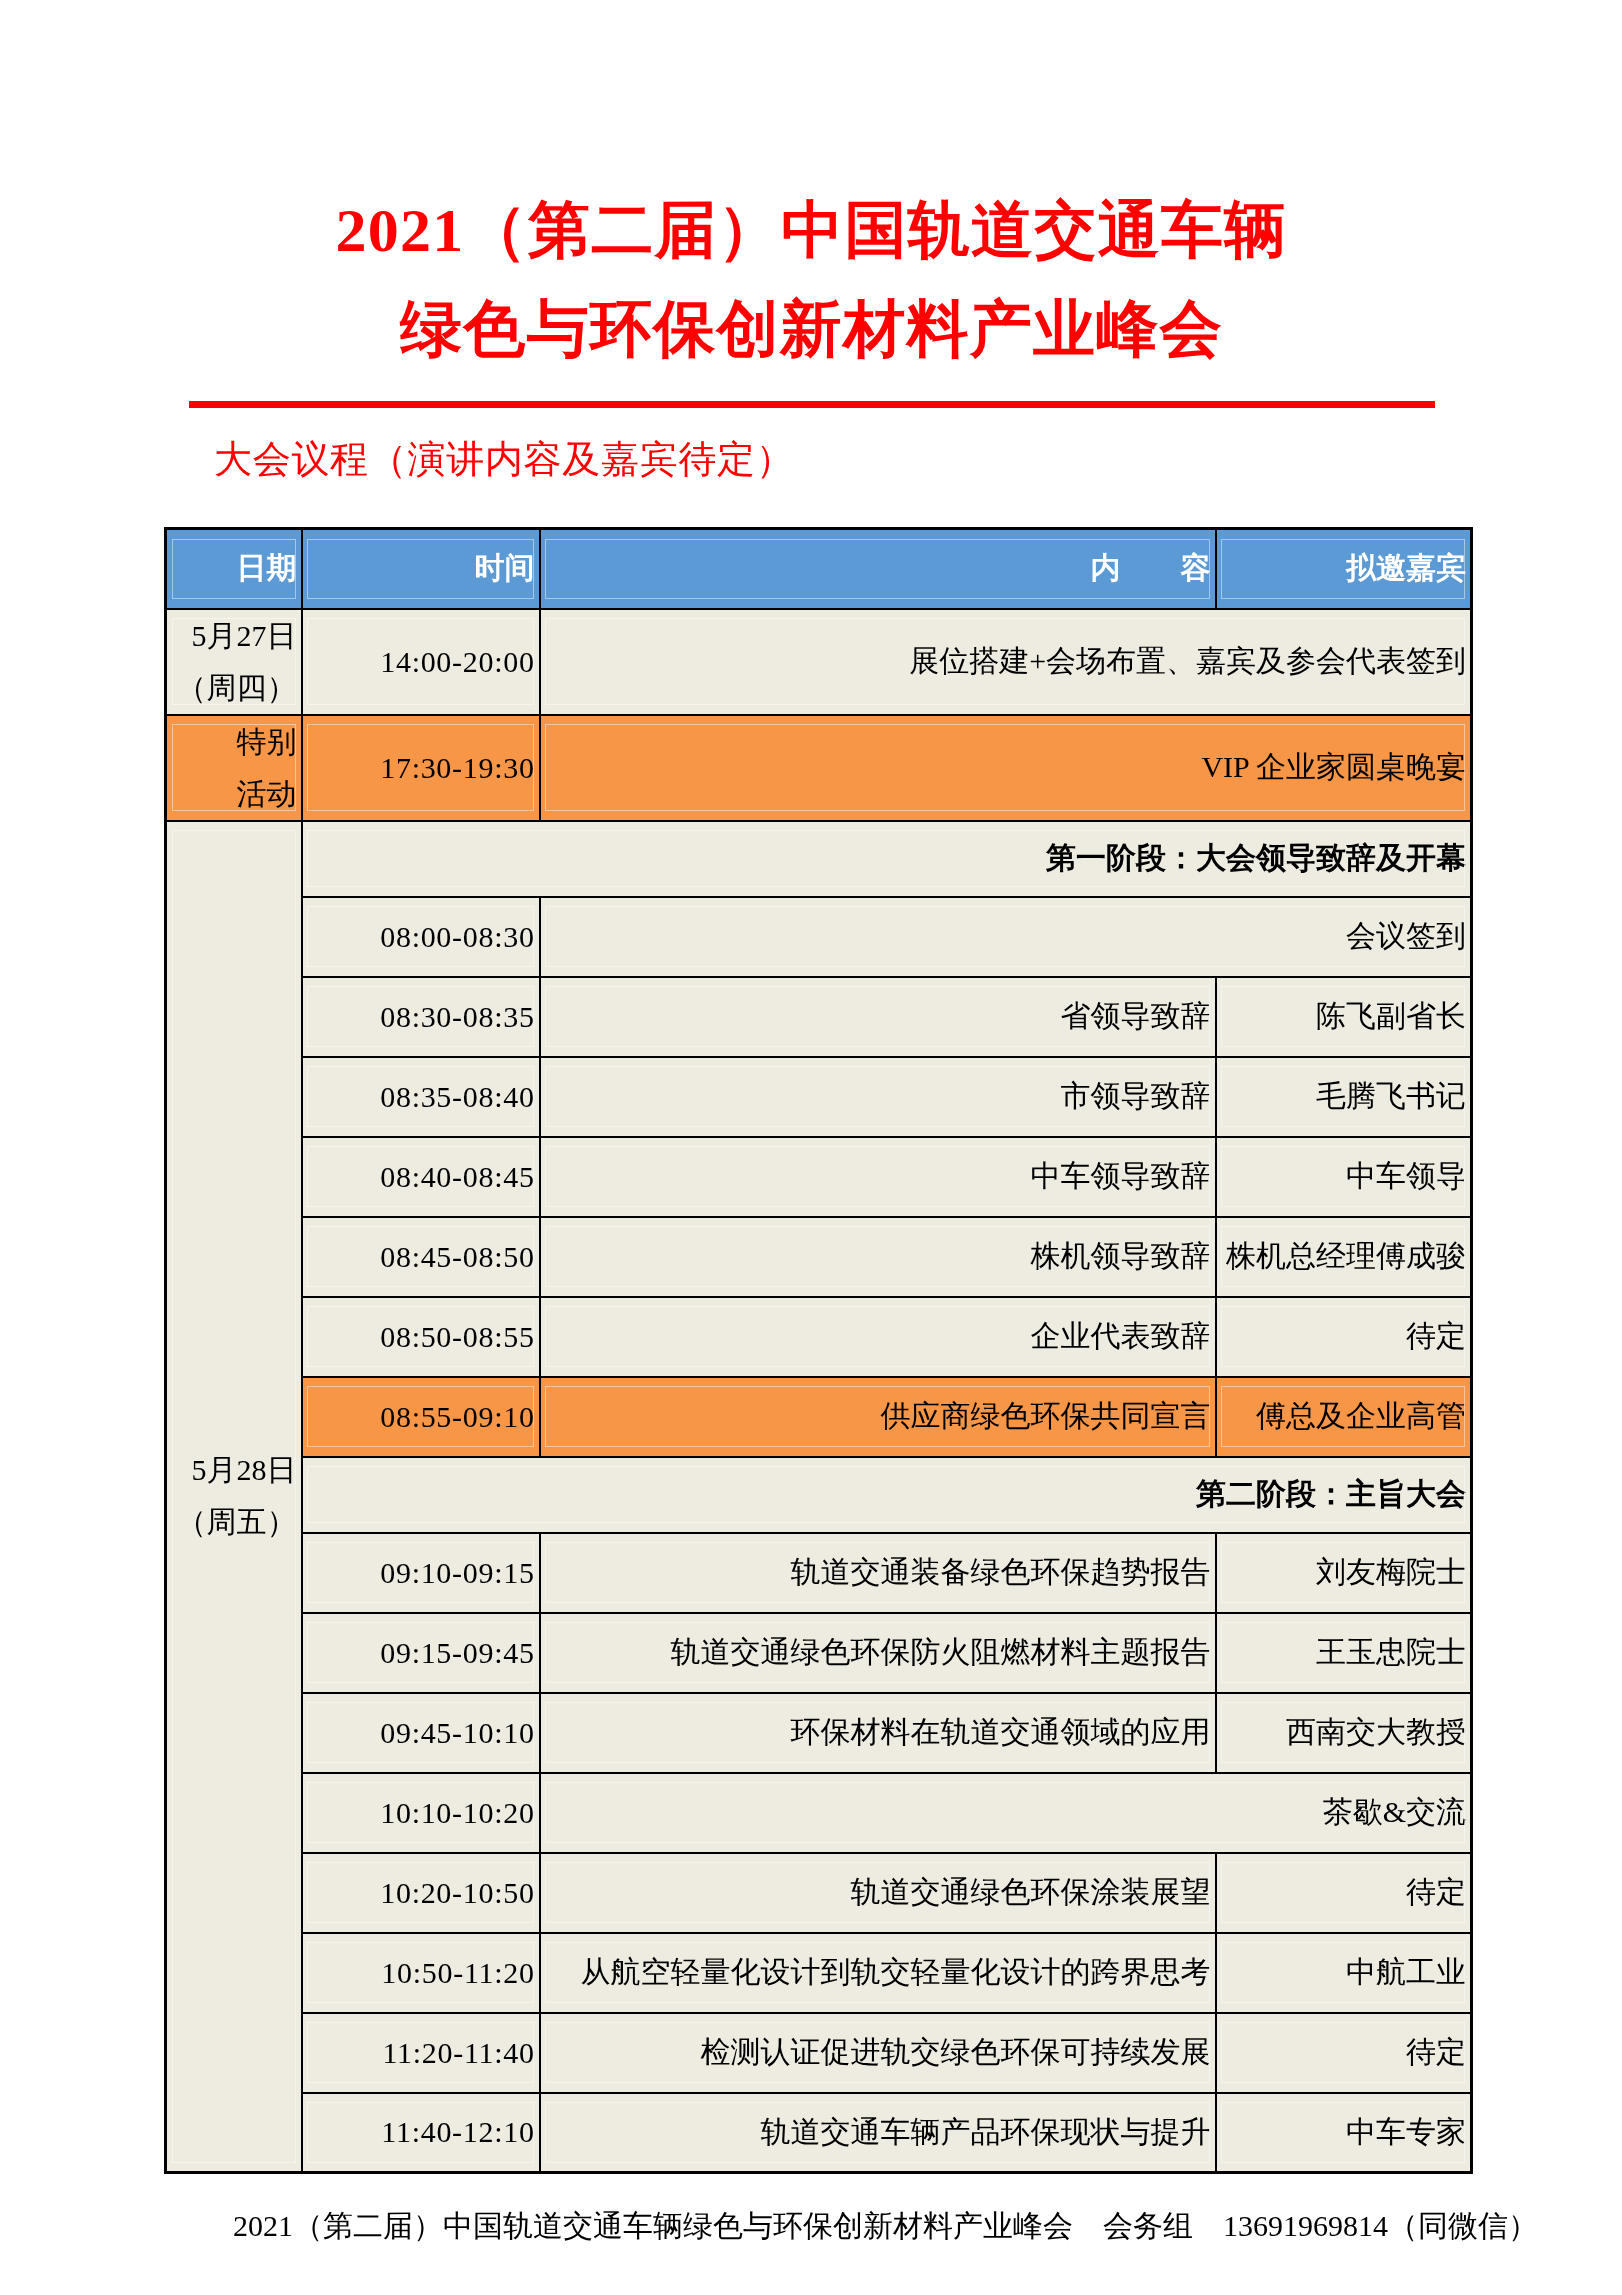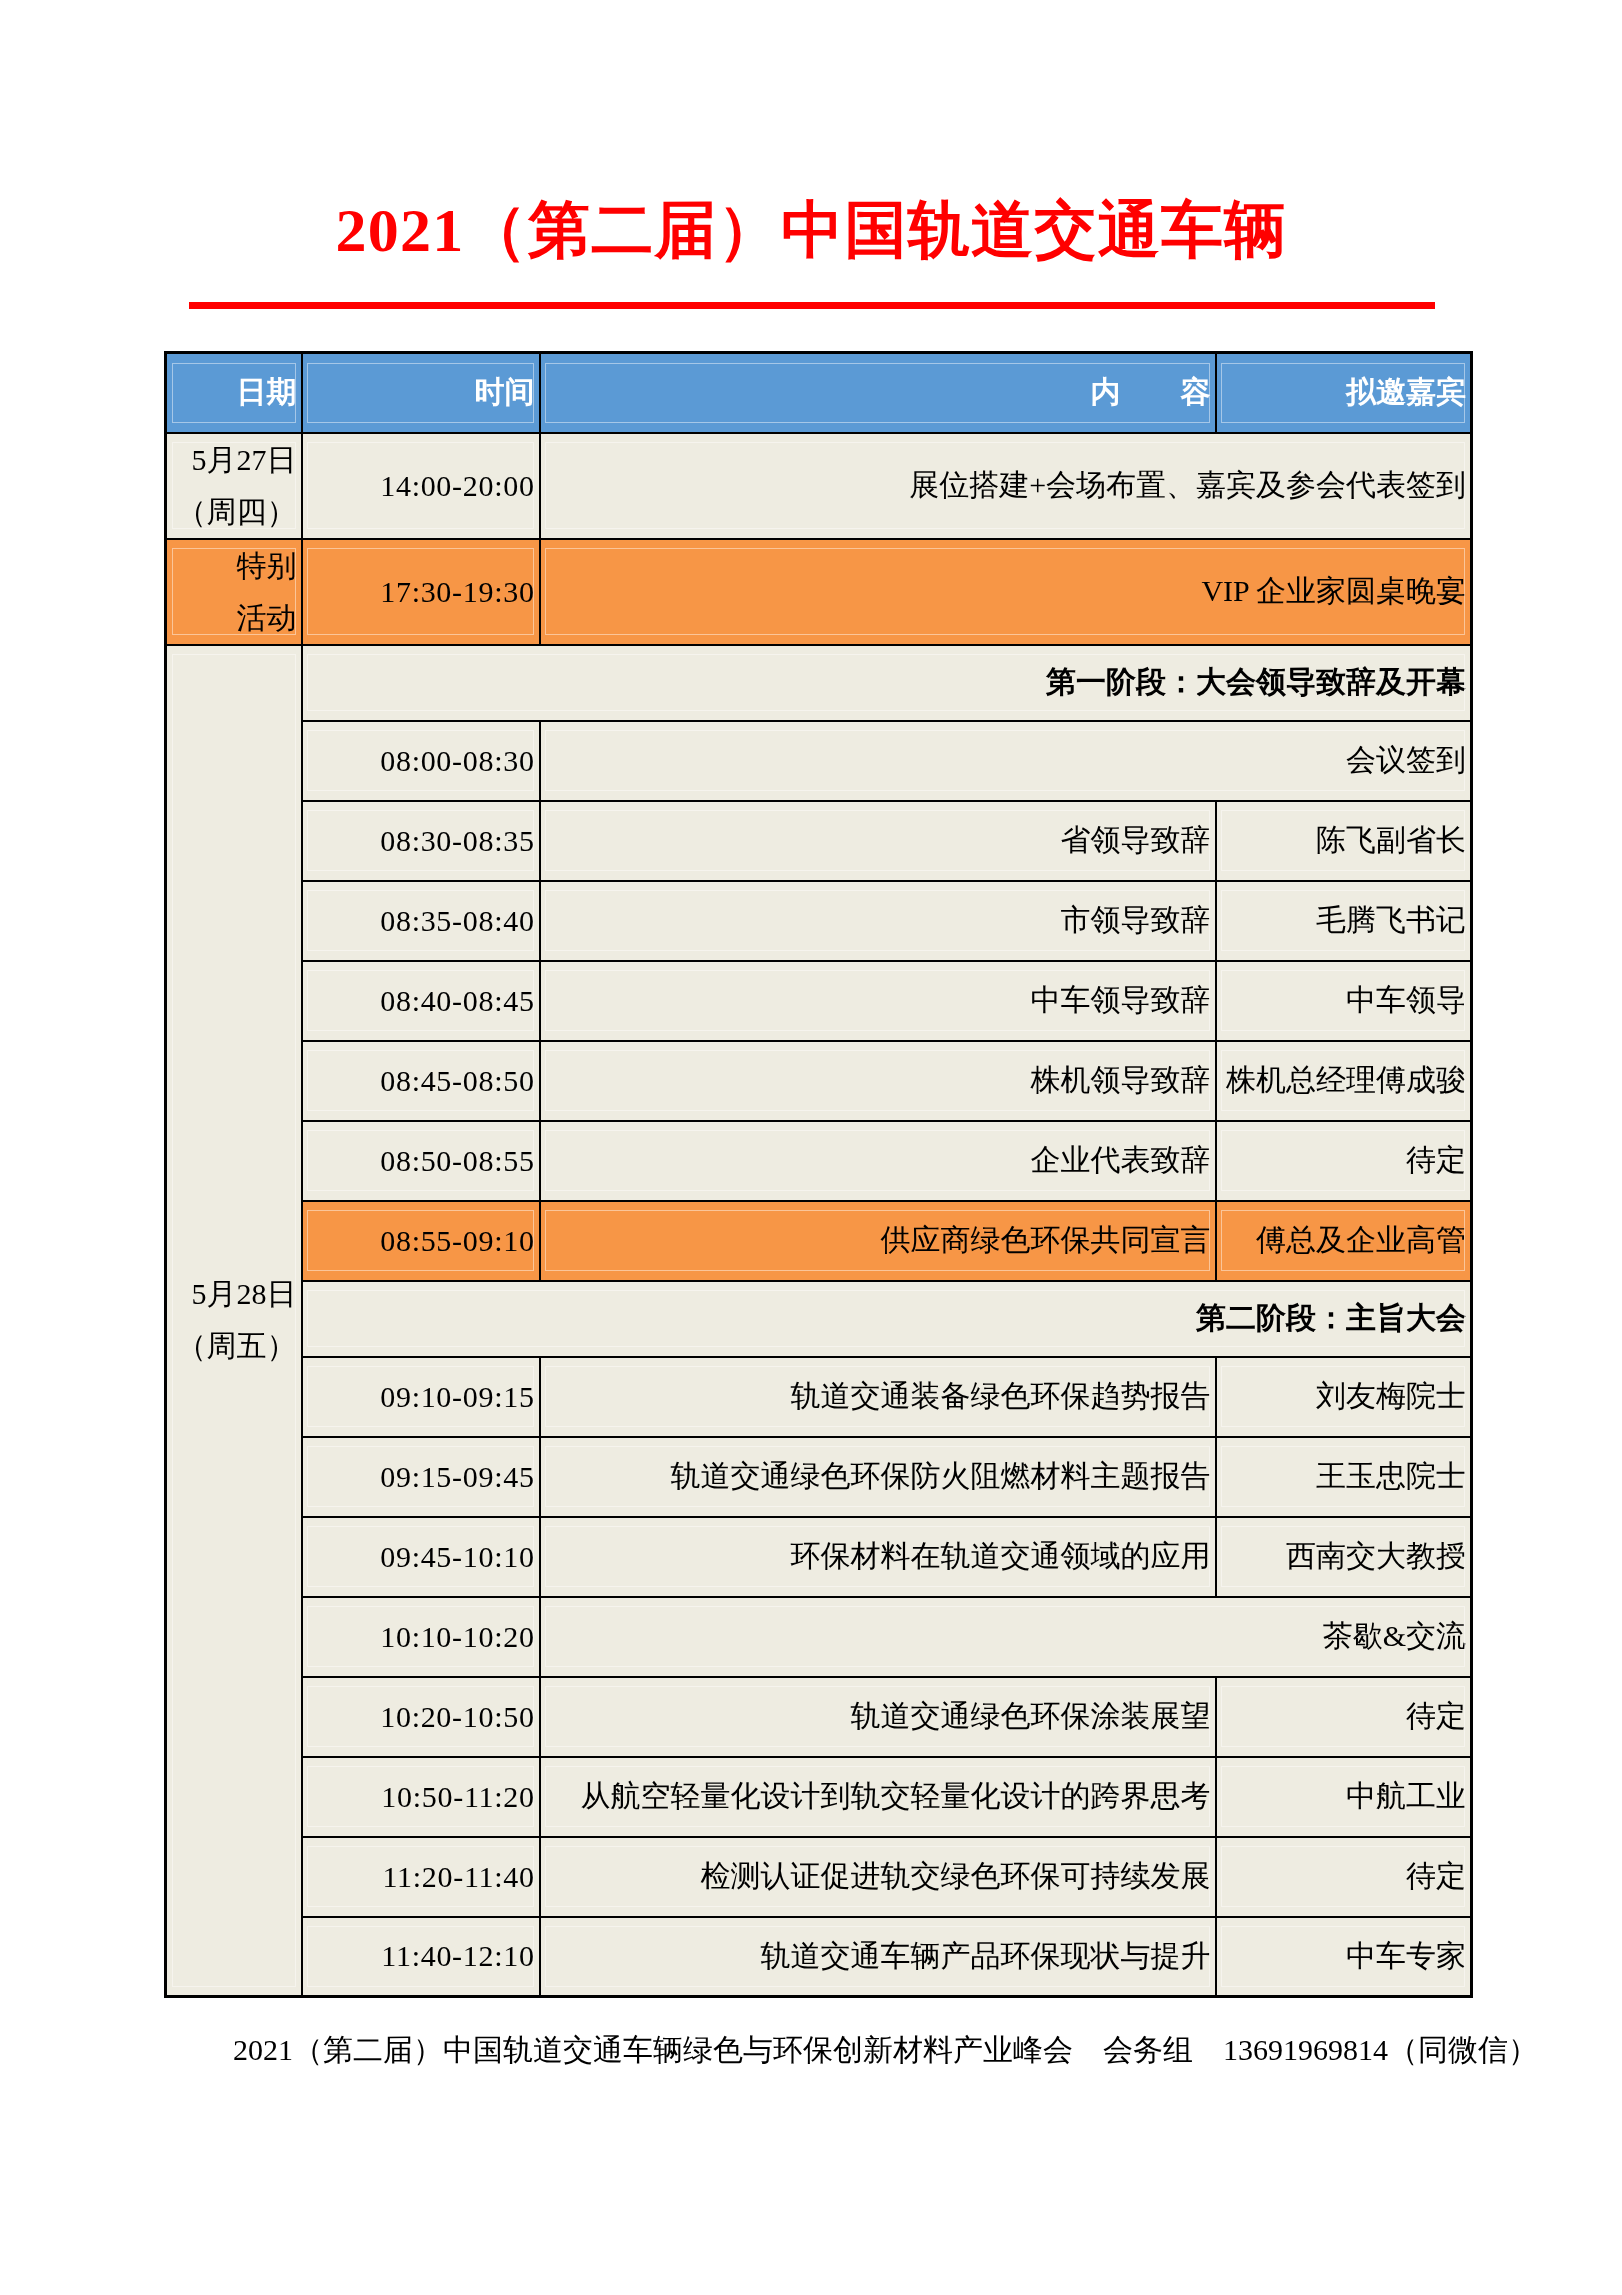--- a/index.html
+++ b/index.html
@@ -89,23 +89,25 @@
     color: #000000;
   }
 </style>
 </head>
 <body>
 
 <div class="page">
 
   <h1 class="title">
     <span class="title-line">2021（第二届）中国轨道交通车辆</span>
+    <span class="title-line">绿色与环保创新材料产业峰会</span>
   </h1>
   <div class="title-rule"></div>
 
+  <div class="subtitle">大会议程（演讲内容及嘉宾待定）</div>
 
   <table class="agenda">
     <colgroup>
       <col style="width:136px">
       <col style="width:238px">
       <col style="width:676px">
       <col style="width:256px">
     </colgroup>
     <thead>
       <tr>

